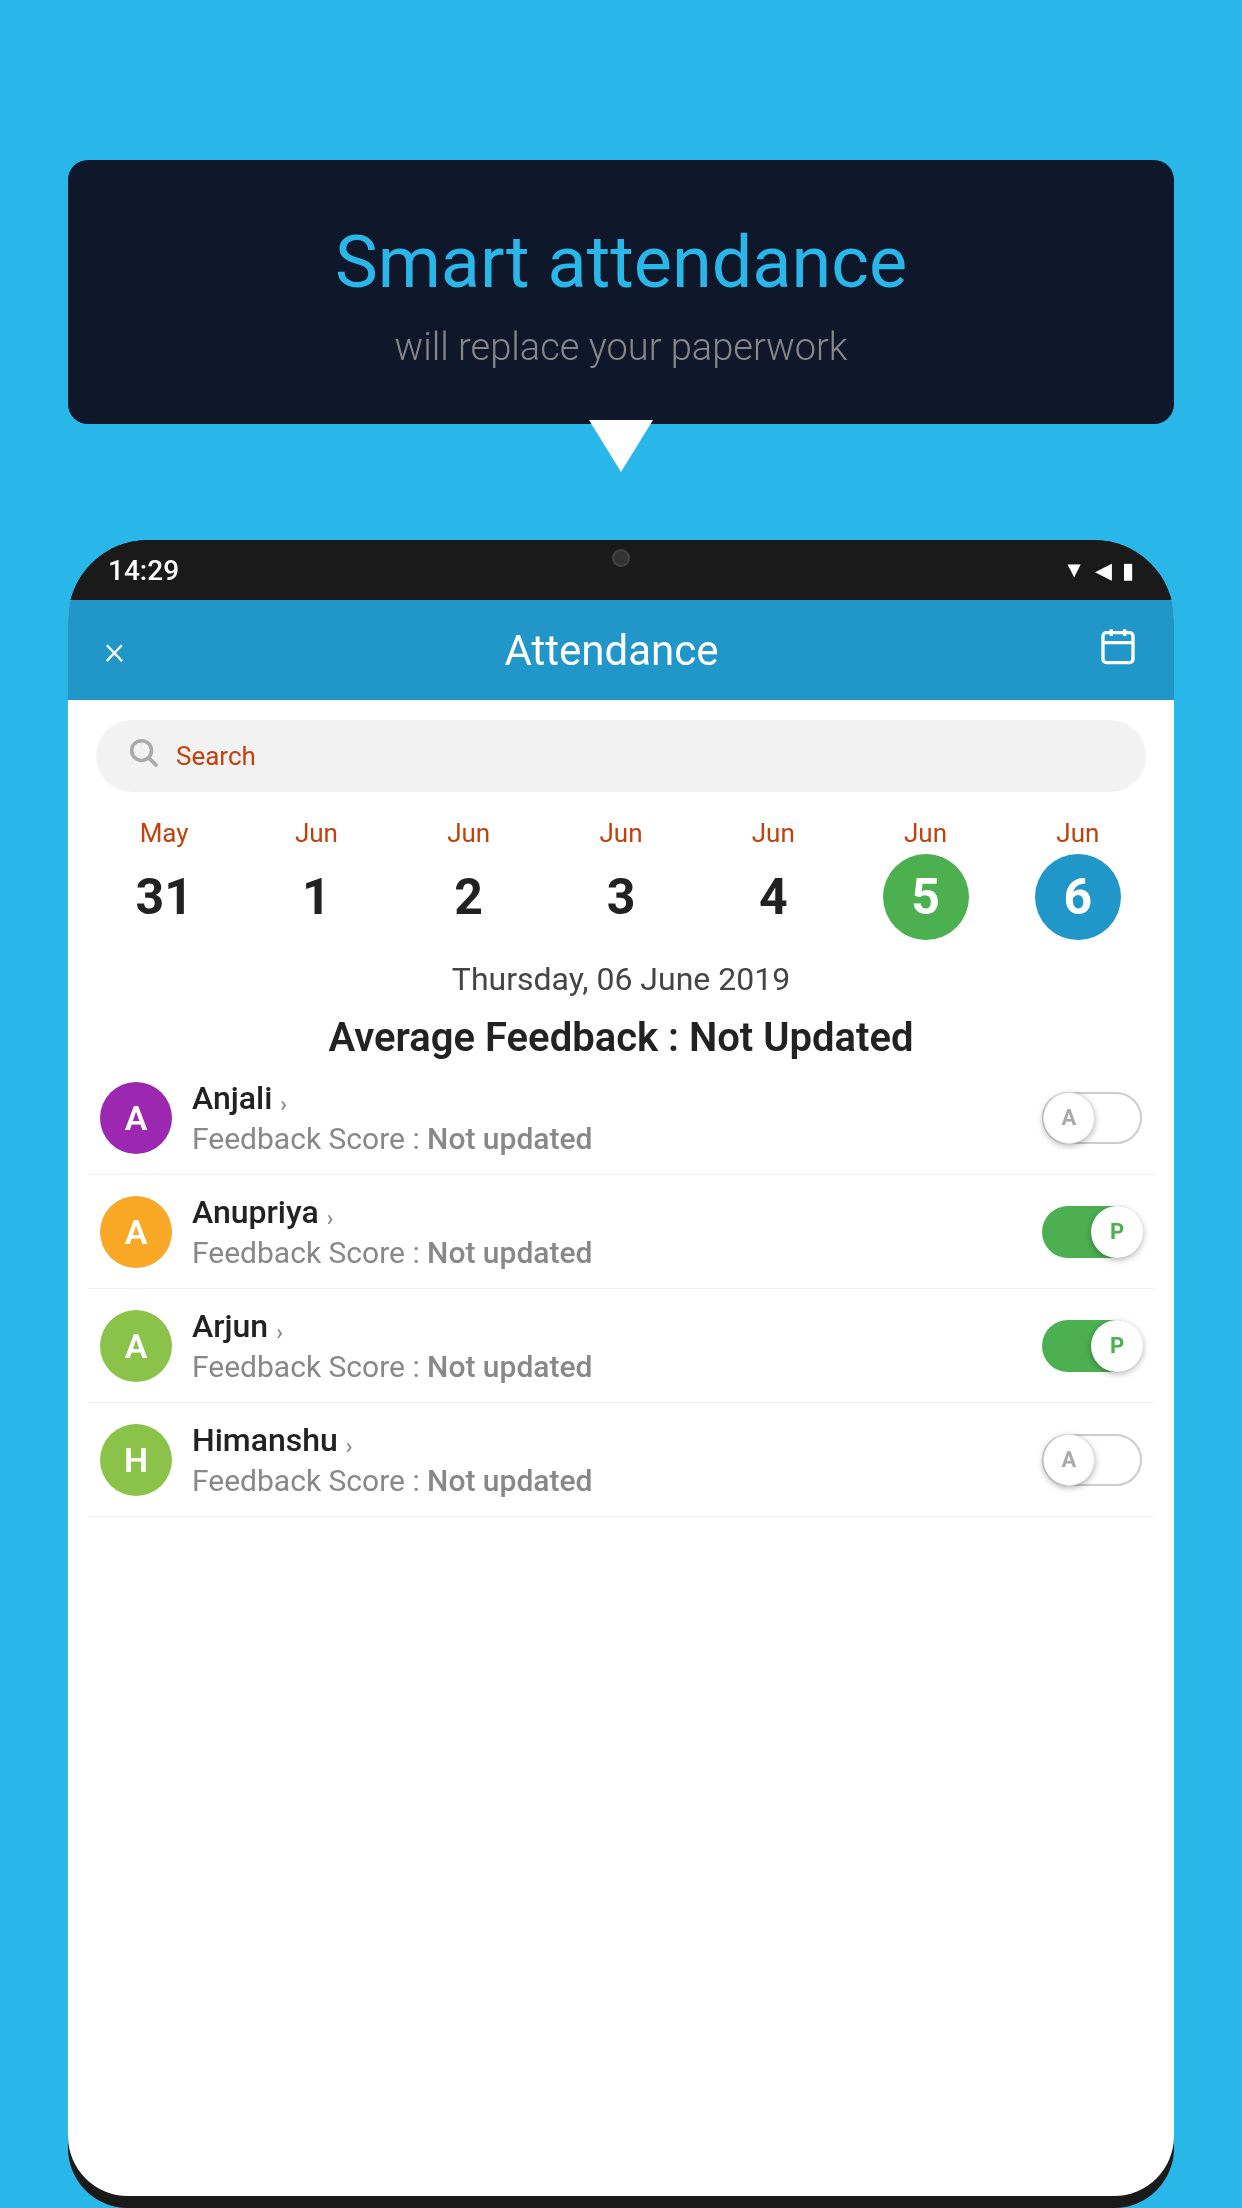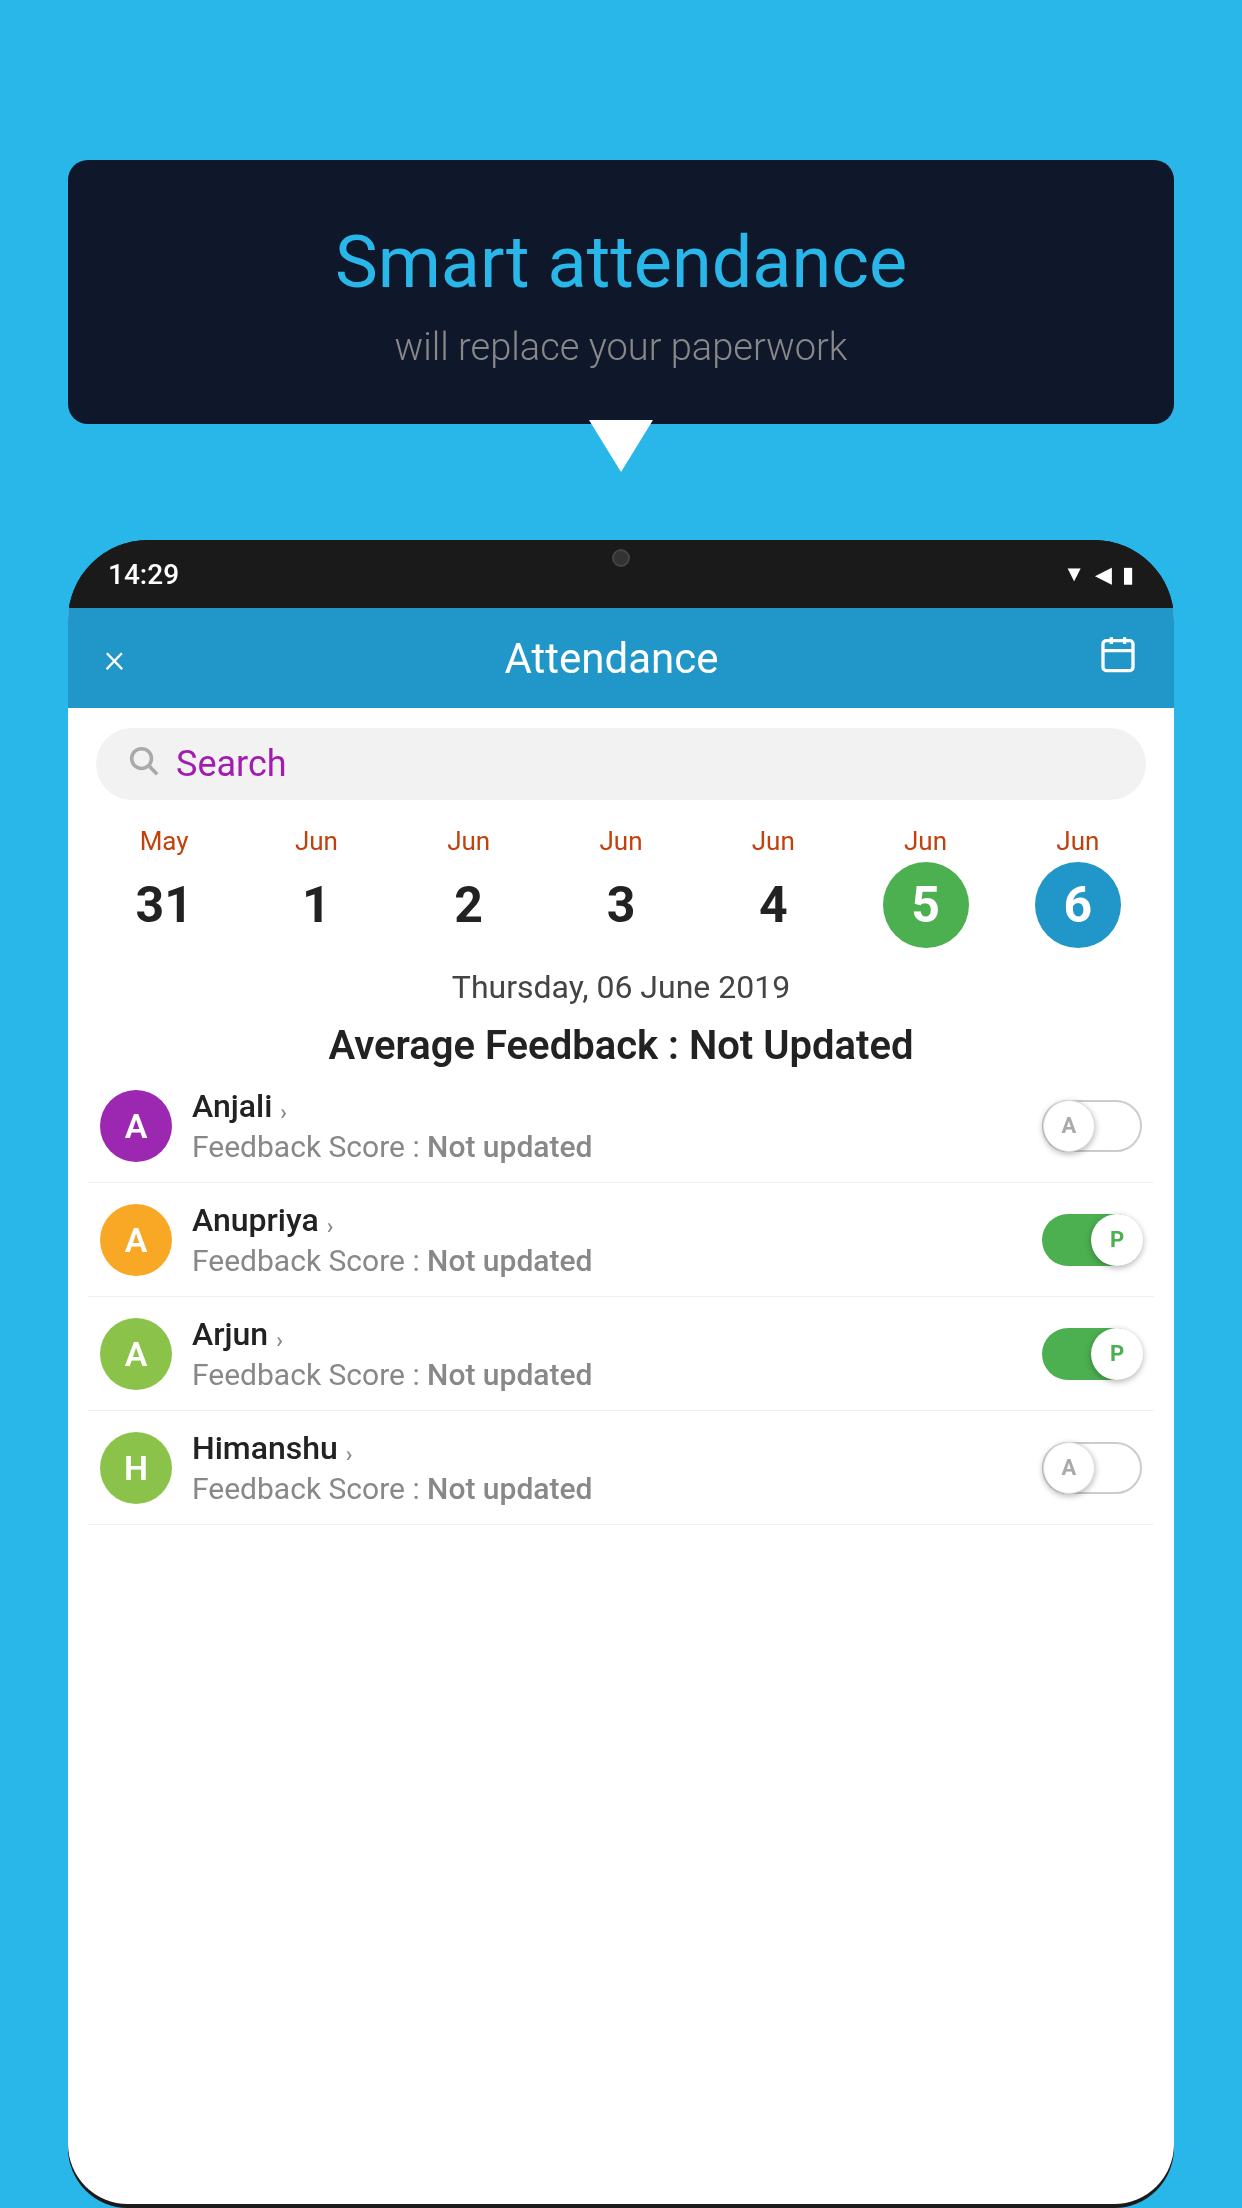--- a/index.html
+++ b/index.html
@@ -57,21 +57,21 @@
       bottom: 0;
       background: #1a1a1a;
       border-radius: 80px 80px 60px 60px;
       padding: 0;
       overflow: hidden;
     }
 
     
     .phone-top {
       background: #1a1a1a;
-      height: 68px;
+      height: 60px;
       display: flex;
       align-items: center;
       justify-content: space-between;
       padding: 0 40px;
       position: relative;
     }
     .phone-time {
       color: white;
       font-size: 28px;
       font-weight: 500;
@@ -148,22 +148,22 @@
       display: flex;
       align-items: center;
       padding: 0 30px;
       gap: 16px;
     }
     .search-icon-svg {
       color: #aaa;
       font-size: 34px;
     }
     .search-text {
-      font-size: 36px;
-      color: #a21caf;
+      font-size: 26px;
+      color: #c2410c;
     }
 
     
     .calendar-row {
       display: flex;
       justify-content: space-around;
       padding: 10px 20px 0;
     }
     .cal-day {
       display: flex;

